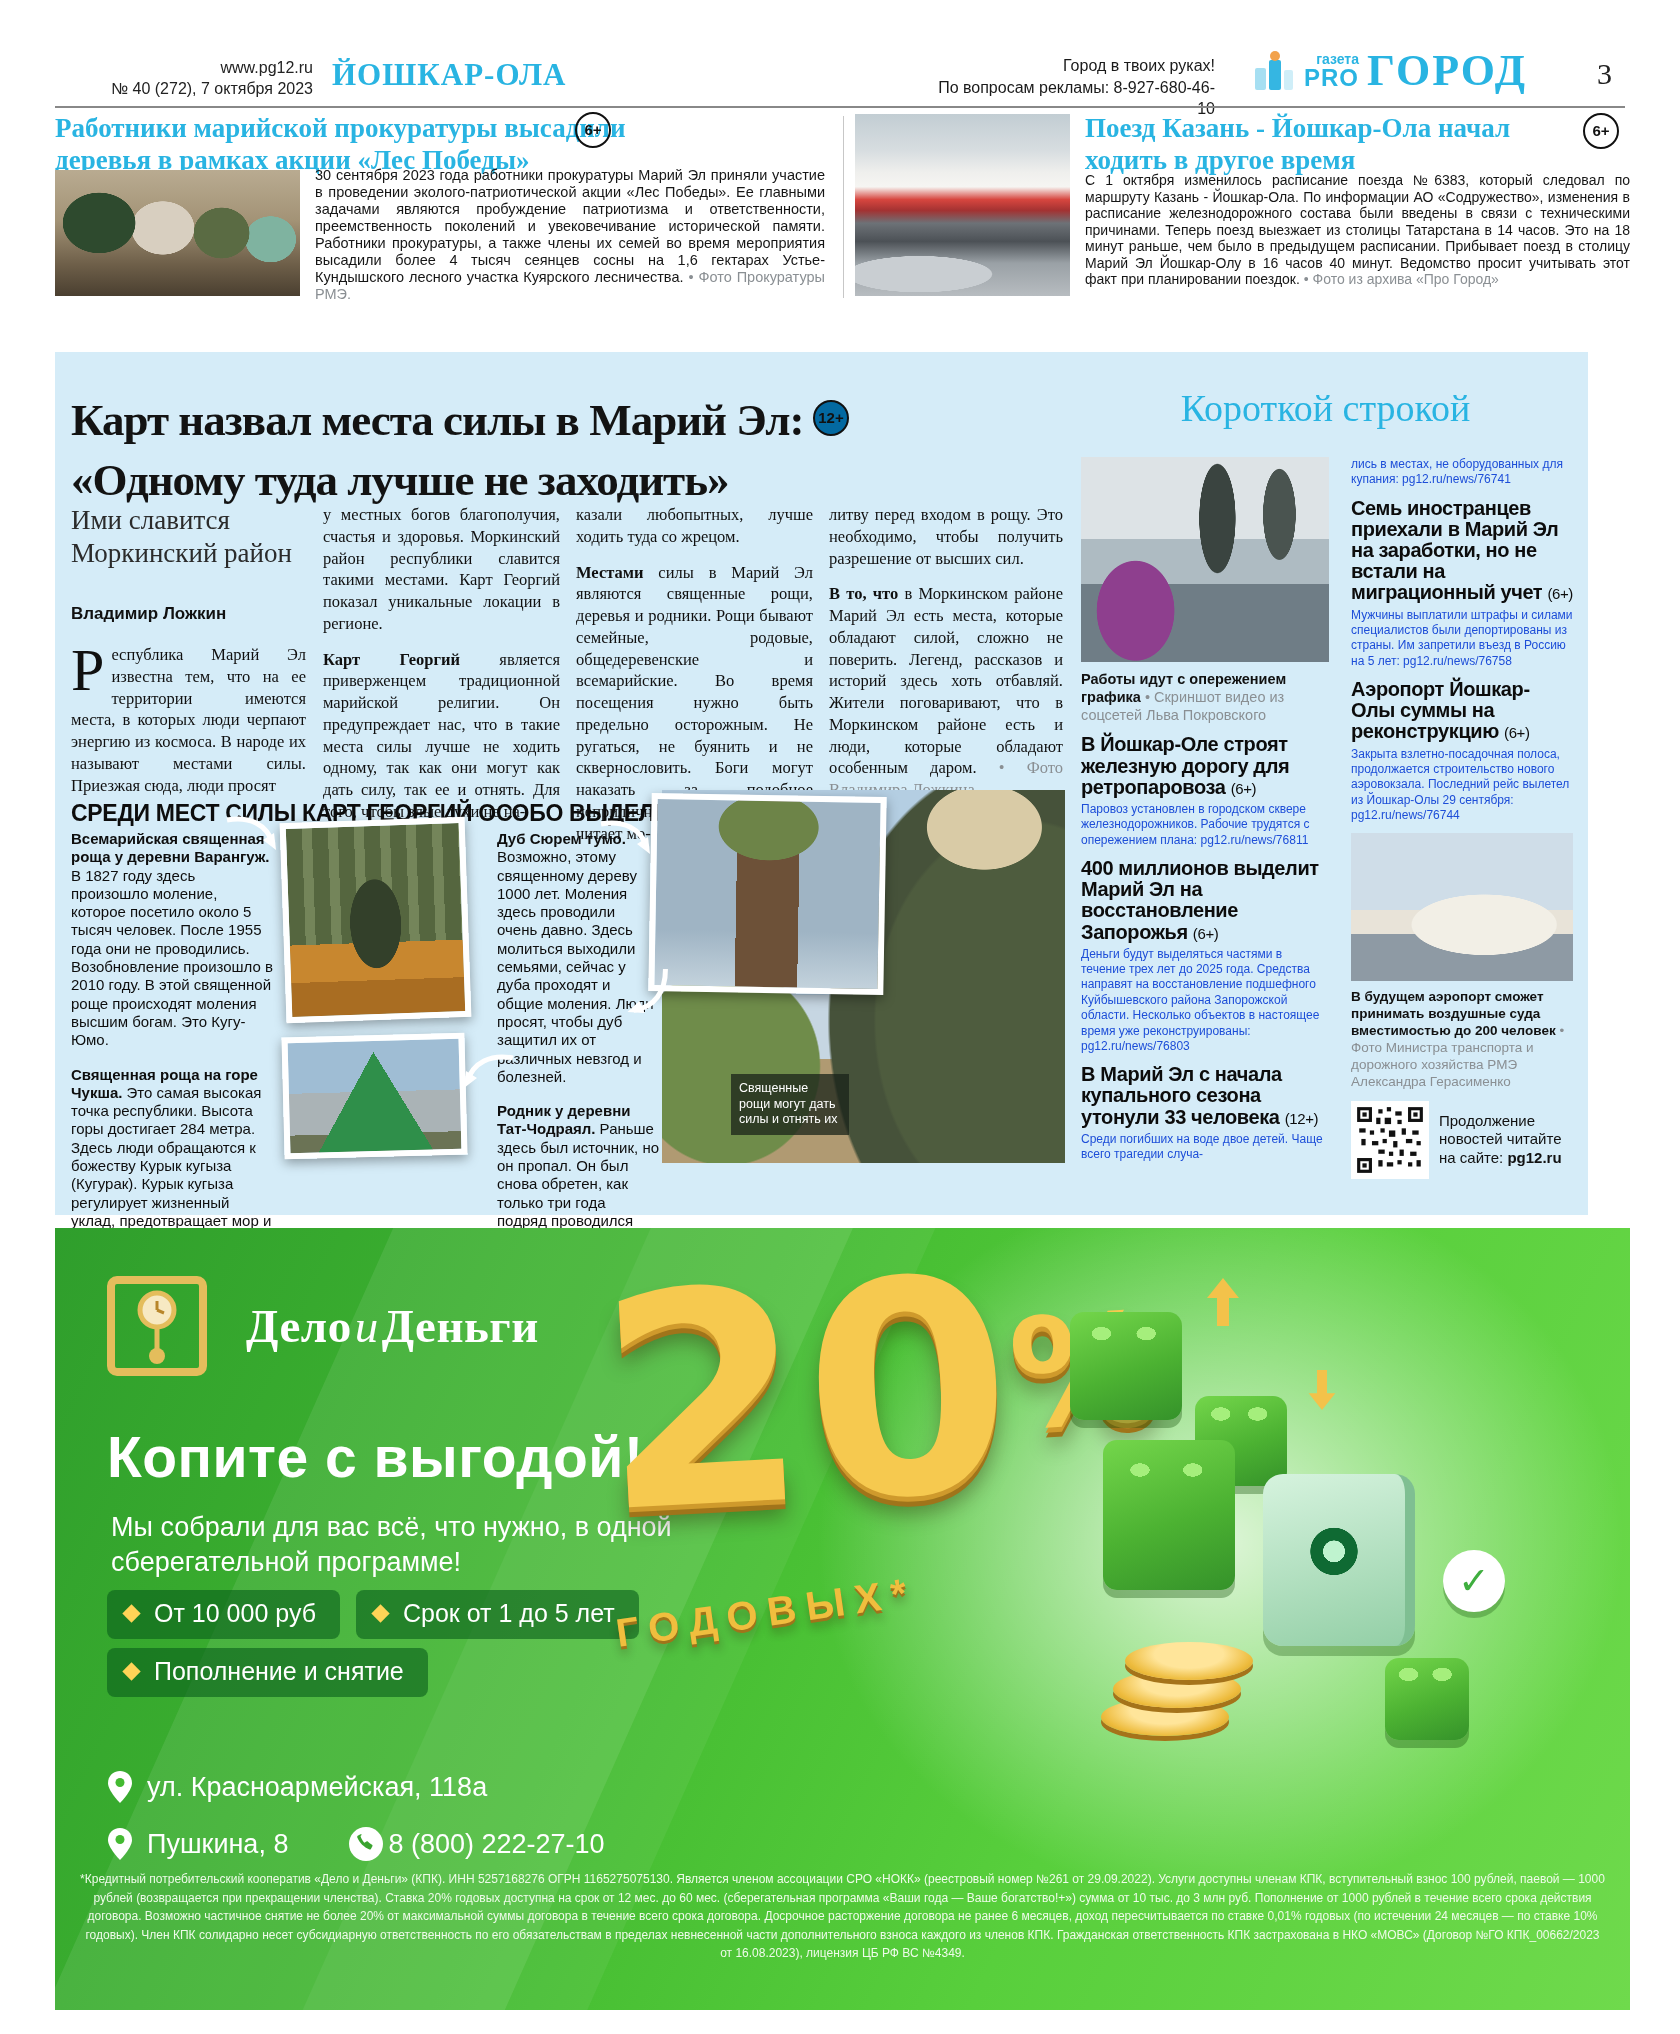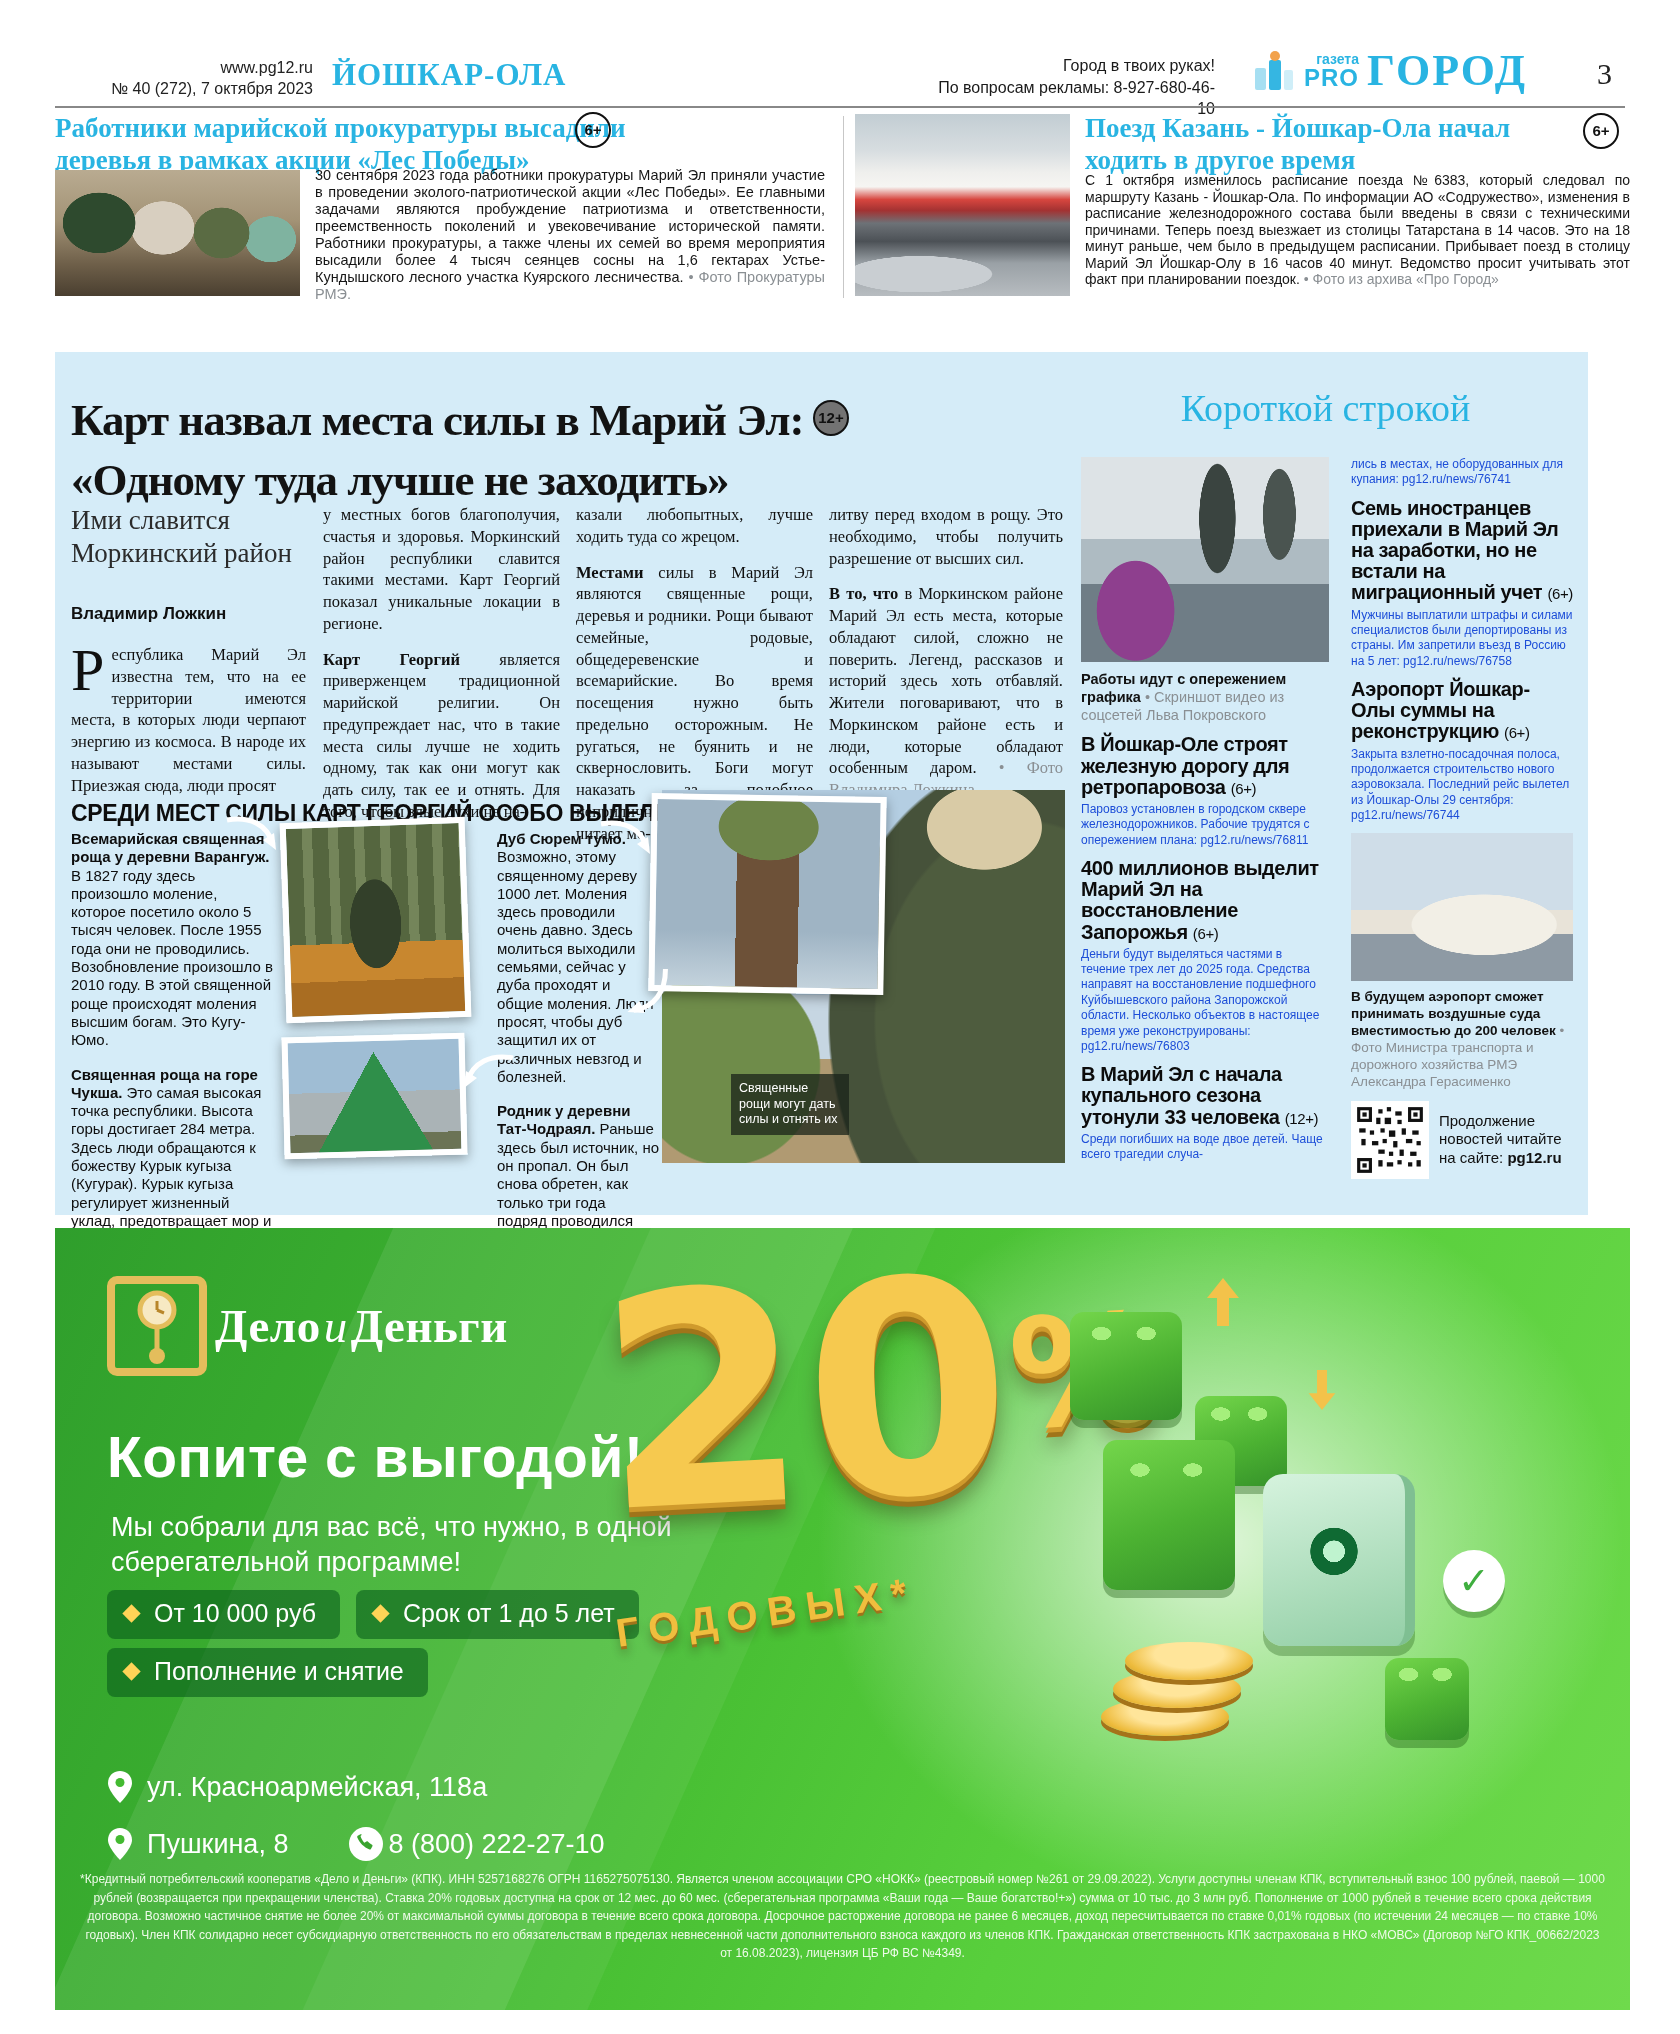--- a/index.html
+++ b/index.html
@@ -76,21 +76,21 @@
     radial-gradient(270px 360px at 90% 62%, #4e5c3e 0 55%, #46523a 56% 72%, transparent 73%),
     radial-gradient(160px 170px at 16% 74%, #6f8c4a 0 58%, transparent 59%),
     linear-gradient(180deg,#b4cee2 0 55%,#c6d6e2 55% 72%,#b09a72 72% 100%); }
 
   
   .box-main { left:55px; top:352px; width:1025px; height:863px; background:#d5ecf8; }
   .box-main > * , .box-sn > * { position:absolute; }
   .m-title { font-family:"Liberation Serif",serif; font-weight:bold; color:#131313; font-size:45px; letter-spacing:-1px; line-height:1; }
   .mt1 { left:16px; top:46px; }
   .mt2 { left:16px; top:106px; }
-  .m-badge { left:758px; top:48px; background:#737373; }
+  .m-badge { left:758px; top:48px; background:#0369a1; }
   .m-sub { left:16px; top:152px; width:225px; font-family:"Liberation Serif",serif; font-size:27px; line-height:1.22; color:#2b2b2b; }
   .m-author { left:16px; top:252px; font-size:17px; font-weight:bold; color:#111; }
   .m-col { width:237px; font-family:"Liberation Serif",serif; font-size:16.5px; line-height:1.32; color:#101010; text-align:justify; }
   .m-p { margin-bottom:14px; }
   .m-c1 { left:16px; top:292px; width:235px; }
   .m-c2 { left:268px; top:152px; }
   .m-c3 { left:521px; top:152px; }
   .m-c4 { left:774px; top:152px; width:234px; }
   .dropcap { float:left; font-size:60px; line-height:48px; padding:2px 7px 0 0; font-family:"Liberation Serif",serif; }
   .m-heading { left:16px; top:448px; font-size:23px; font-weight:bold; color:#0d0d0d; letter-spacing:-0.3px; }
@@ -127,21 +127,21 @@
   .qr-text b { font-weight:bold; }
 
   
   .ad { left:55px; top:1228px; width:1575px; height:782px; overflow:hidden;
     background:
       radial-gradient(560px 500px at 74% 40%, rgba(255,255,255,.8), rgba(255,255,255,0) 72%),
       linear-gradient(115deg,#2f9e2c 0%,#43ba31 38%,#58cf3c 66%,#6fda4c 100%); }
   .ad > * { position:absolute; }
   .ad-sheen { background:rgba(255,255,255,.09); width:420px; height:1100px; top:-150px; transform:rotate(24deg); }
   .sh1 { left:180px; } .sh2 { left:430px; width:260px; background:rgba(255,255,255,.06); }
-  .ad-logo { left:50px; top:46px; display:flex; align-items:center; gap:6px; }
+  .ad-logo { left:50px; top:46px; display:flex; align-items:center; gap:37px; }
   .ad-brand { font-family:"Liberation Serif",serif; font-size:47px; font-weight:bold; color:#fff; letter-spacing:.5px; }
   .ad-brand i { font-weight:normal; margin:0 3px; }
   .ad-head { left:52px; top:196px; font-size:57px; font-weight:bold; color:#fff; letter-spacing:.5px; }
   .ad-sub { left:56px; top:282px; font-size:27px; color:#fff; line-height:1.28; }
   .pill-row { left:52px; display:flex; gap:16px; }
   .pr1 { top:362px; } .pr2 { top:420px; }
   .pill { display:inline-flex; align-items:center; background:rgba(9,94,27,.6); border-radius:8px;
     padding:9px 24px 11px 18px; color:#fff; font-size:25px; }
   .dia { width:13px; height:13px; background:#ffd457; transform:rotate(45deg); display:inline-block; margin-right:16px; flex:none; }
   .addr { left:52px; display:flex; align-items:center; gap:14px; color:#fff; font-size:27px; }

